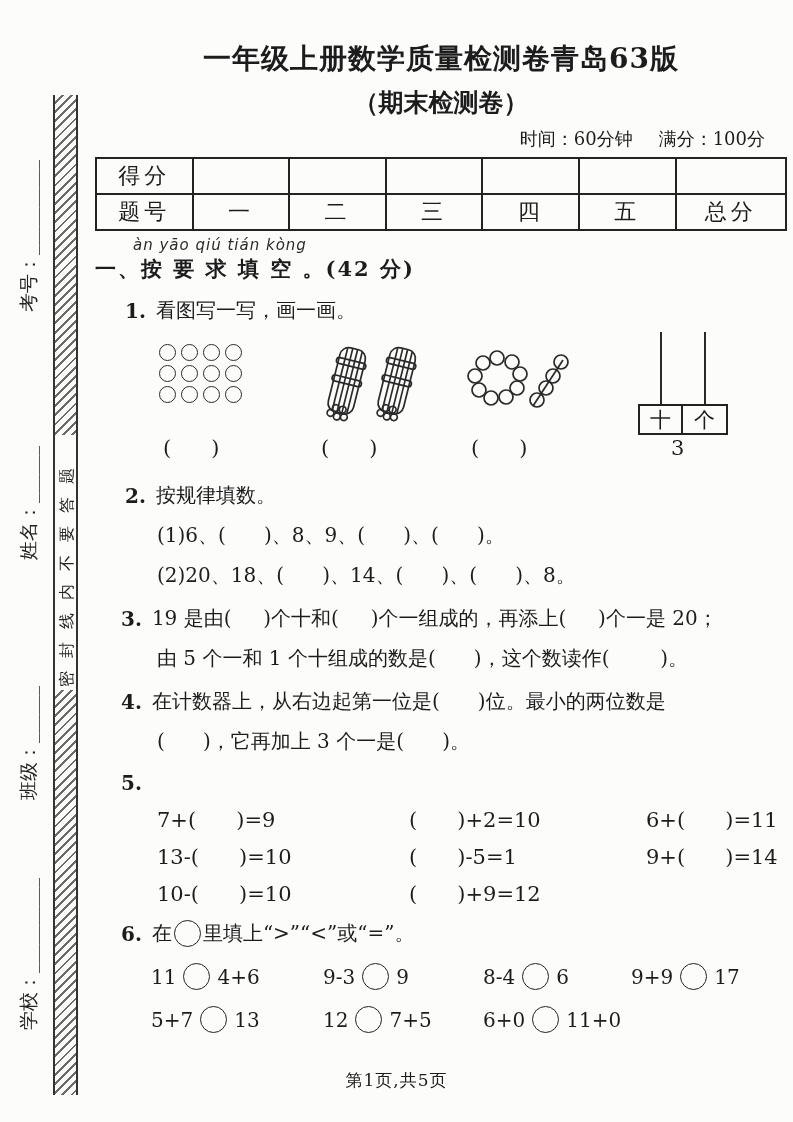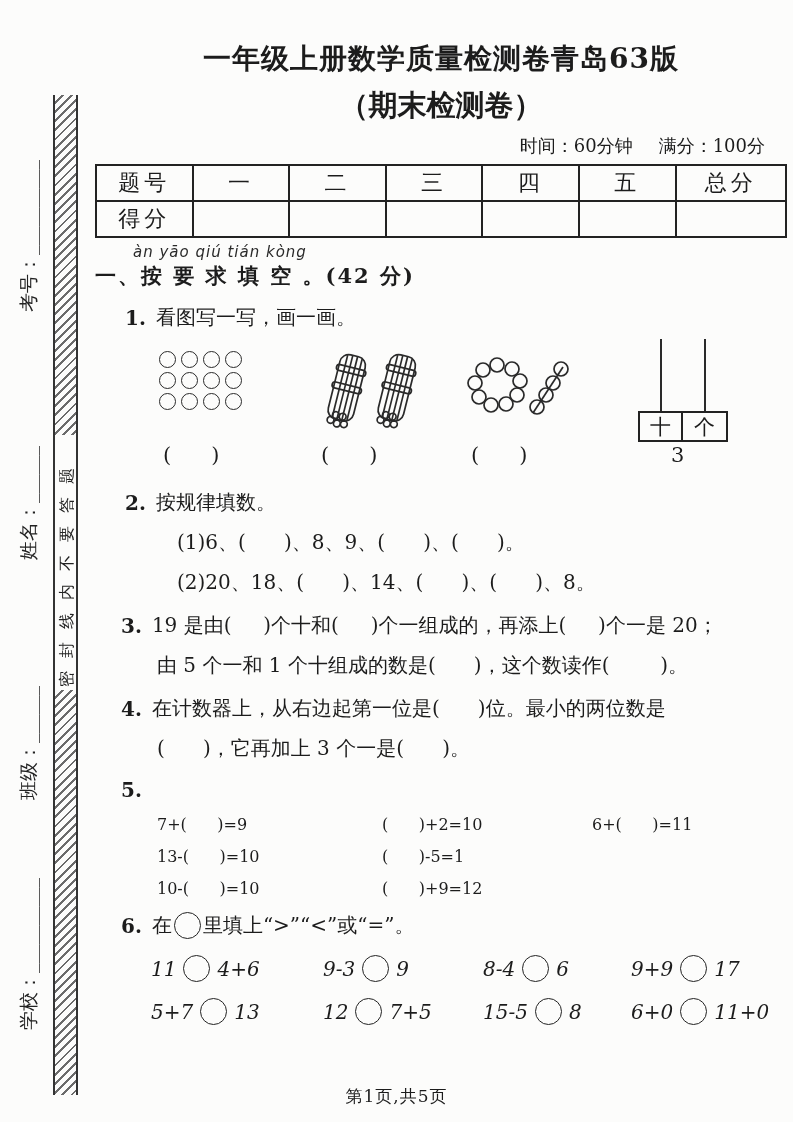--- a/index.html
+++ b/index.html
@@ -41,21 +41,21 @@
     font-size:16px; letter-spacing:13px; white-space:nowrap; color:#222;
   }
 
   
   .main { position:absolute; left:95px; top:0; width:692px; height:100%; }
 
   .title {
     margin-top:40px; text-align:center;
     font-size:28px; font-weight:700; letter-spacing:1px; white-space:nowrap;
   }
-  .subtitle { text-align:center; font-size:29px; font-weight:700; margin-top:8px; }
+  .subtitle { text-align:center; font-size:25px; font-weight:700; margin-top:8px; }
   .info-line {
     text-align:right; font-size:18px; margin-top:8px; padding-right:22px;
     white-space:pre;
   }
   .info-line .gap { display:inline-block; width:26px; }
 
   table.score {
     border-collapse:collapse; width:100%; margin-top:6px;
     font-size:22px;
   }
@@ -94,40 +94,40 @@
     font-size:21px; line-height:28px;
   }
   .pv-cell + .pv-cell { border-left:none; }
 
   .ans-row { position:relative; height:34px; font-size:21px; }
   .ans-row span { position:absolute; white-space:pre; }
   .a0 { left:68px; }  .a1 { left:226px; } .a2 { left:376px; } .a3 { left:576px; }
 
   
   .q2-head { margin-top:12px; margin-left:30px; }
-  .q-sub   { margin-left:82px; margin-top:13px; }
+  .q-sub   { margin-left:62px; margin-top:13px; }
   .q-first { margin-top:16px; margin-left:26px; }
   .q-cont  { margin-left:62px; margin-top:13px; }
 
   
-  .q5-row { display:grid; grid-template-columns:225px 210px auto; margin-left:62px; margin-top:13px; font-size:16px; white-space:pre; }
+  .q5-row { display:grid; grid-template-columns:225px 210px auto; margin-left:62px; margin-top:13px; font-size:21px; white-space:pre;gap:27px; }
   
   .oc {
     display:inline-block; width:27px; height:27px;
     border:1.8px solid #222; border-radius:50%;
     vertical-align:middle; flex:0 0 auto;
   }
   .q6-head { margin-top:14px; margin-left:26px; }
   .q6-head .oc { margin:0 2px; }
-  .q6-row { display:grid; grid-template-columns:172px 160px 148px auto; margin-left:56px; margin-top:16px; font-size:20px;font-style:italic; }
+  .q6-row { display:grid; grid-template-columns:172px 160px 148px auto; margin-left:56px; margin-top:16px; font-size:20px; }
   .q6-item { display:flex; align-items:center; white-space:pre; }
   .q6-item .oc { margin:0 7px; }
 
   .footer {
-    position:absolute; left:0; width:100%; bottom:14px;
+    position:absolute; left:0; width:100%; bottom:30px;
     text-align:center; font-size:17px; letter-spacing:1px;
   }
   svg .ln { stroke:#2a2a2a; fill:none; }
 </style>
 </head>
 <body>
 
 <div class="page">
 
   <div class="sidebar">
@@ -147,36 +147,36 @@
 
   <div class="main">
 
     <div class="title">一年级上册数学质量检测卷青岛63版</div>
     <div class="subtitle">（期末检测卷）</div>
     <div class="info-line"><span>时间：60分钟</span><span class="gap"></span><span>满分：100分</span></div>
 
     <table class="score">
       <tbody>
           <tr>
+        <td>得分</td>
+        <td></td>
+        <td></td>
+        <td></td>
+        <td></td>
+        <td></td>
+        <td></td>
+      </tr>
+      <tr>
         <td class="c-label">题号</td>
         <td class="c-num">一</td>
         <td class="c-num">二</td>
         <td class="c-num">三</td>
         <td class="c-num">四</td>
         <td class="c-num">五</td>
         <td class="c-total">总分</td>
-      </tr>
-      <tr>
-        <td>得分</td>
-        <td></td>
-        <td></td>
-        <td></td>
-        <td></td>
-        <td></td>
-        <td></td>
       </tr>
     </tbody>
       </table>
 
     <div class="pinyin">àn yāo qiú tián kòng</div>
     <div class="sec-head">一、按 要 求 填 空 。(42 分)</div>
 
     <div class="q-line q1-head"><span class="q-num">1.</span><span>看图写一写，画一画。</span></div>
 
     <div class="fig-row">
@@ -284,38 +284,38 @@
 
     <div class="q-line q-first"><span class="q-num">5.</span></div>
     <div class="q5-row">
       <span>7+(      )=9</span>
       <span>(      )+2=10</span>
       <span>6+(      )=11</span>
     </div>
     <div class="q5-row">
       <span>13-(      )=10</span>
       <span>(      )-5=1</span>
+      <span>9+(      )=14</span>
     </div>
     <div class="q5-row">
       <span>10-(      )=10</span>
       <span>(      )+9=12</span>
       <span></span>
     </div>
 
     <div class="q-line q6-head"><span class="q-num">6.</span><span>在</span><span class="oc"></span><span>里填上“&gt;”“&lt;”或“=”。</span></div>
 
     <div class="q6-row">
       <span class="q6-item"><span>11</span><span class="oc"></span><span>4+6</span></span>
       <span class="q6-item"><span>9-3</span><span class="oc"></span><span>9</span></span>
       <span class="q6-item"><span>8-4</span><span class="oc"></span><span>6</span></span>
       <span class="q6-item"><span>9+9</span><span class="oc"></span><span>17</span></span>
     </div>
     <div class="q6-row">
       <span class="q6-item"><span>5+7</span><span class="oc"></span><span>13</span></span>
       <span class="q6-item"><span>12</span><span class="oc"></span><span>7+5</span></span>
-      <span class="q6-item"><span>15-5</span><span class="oc"></span><span>8</span></span>
       <span class="q6-item"><span>6+0</span><span class="oc"></span><span>11+0</span></span>
     </div>
 
   </div>
 
   <div class="footer">第1页,共5页</div>
 </div>
 
 </body></html>

